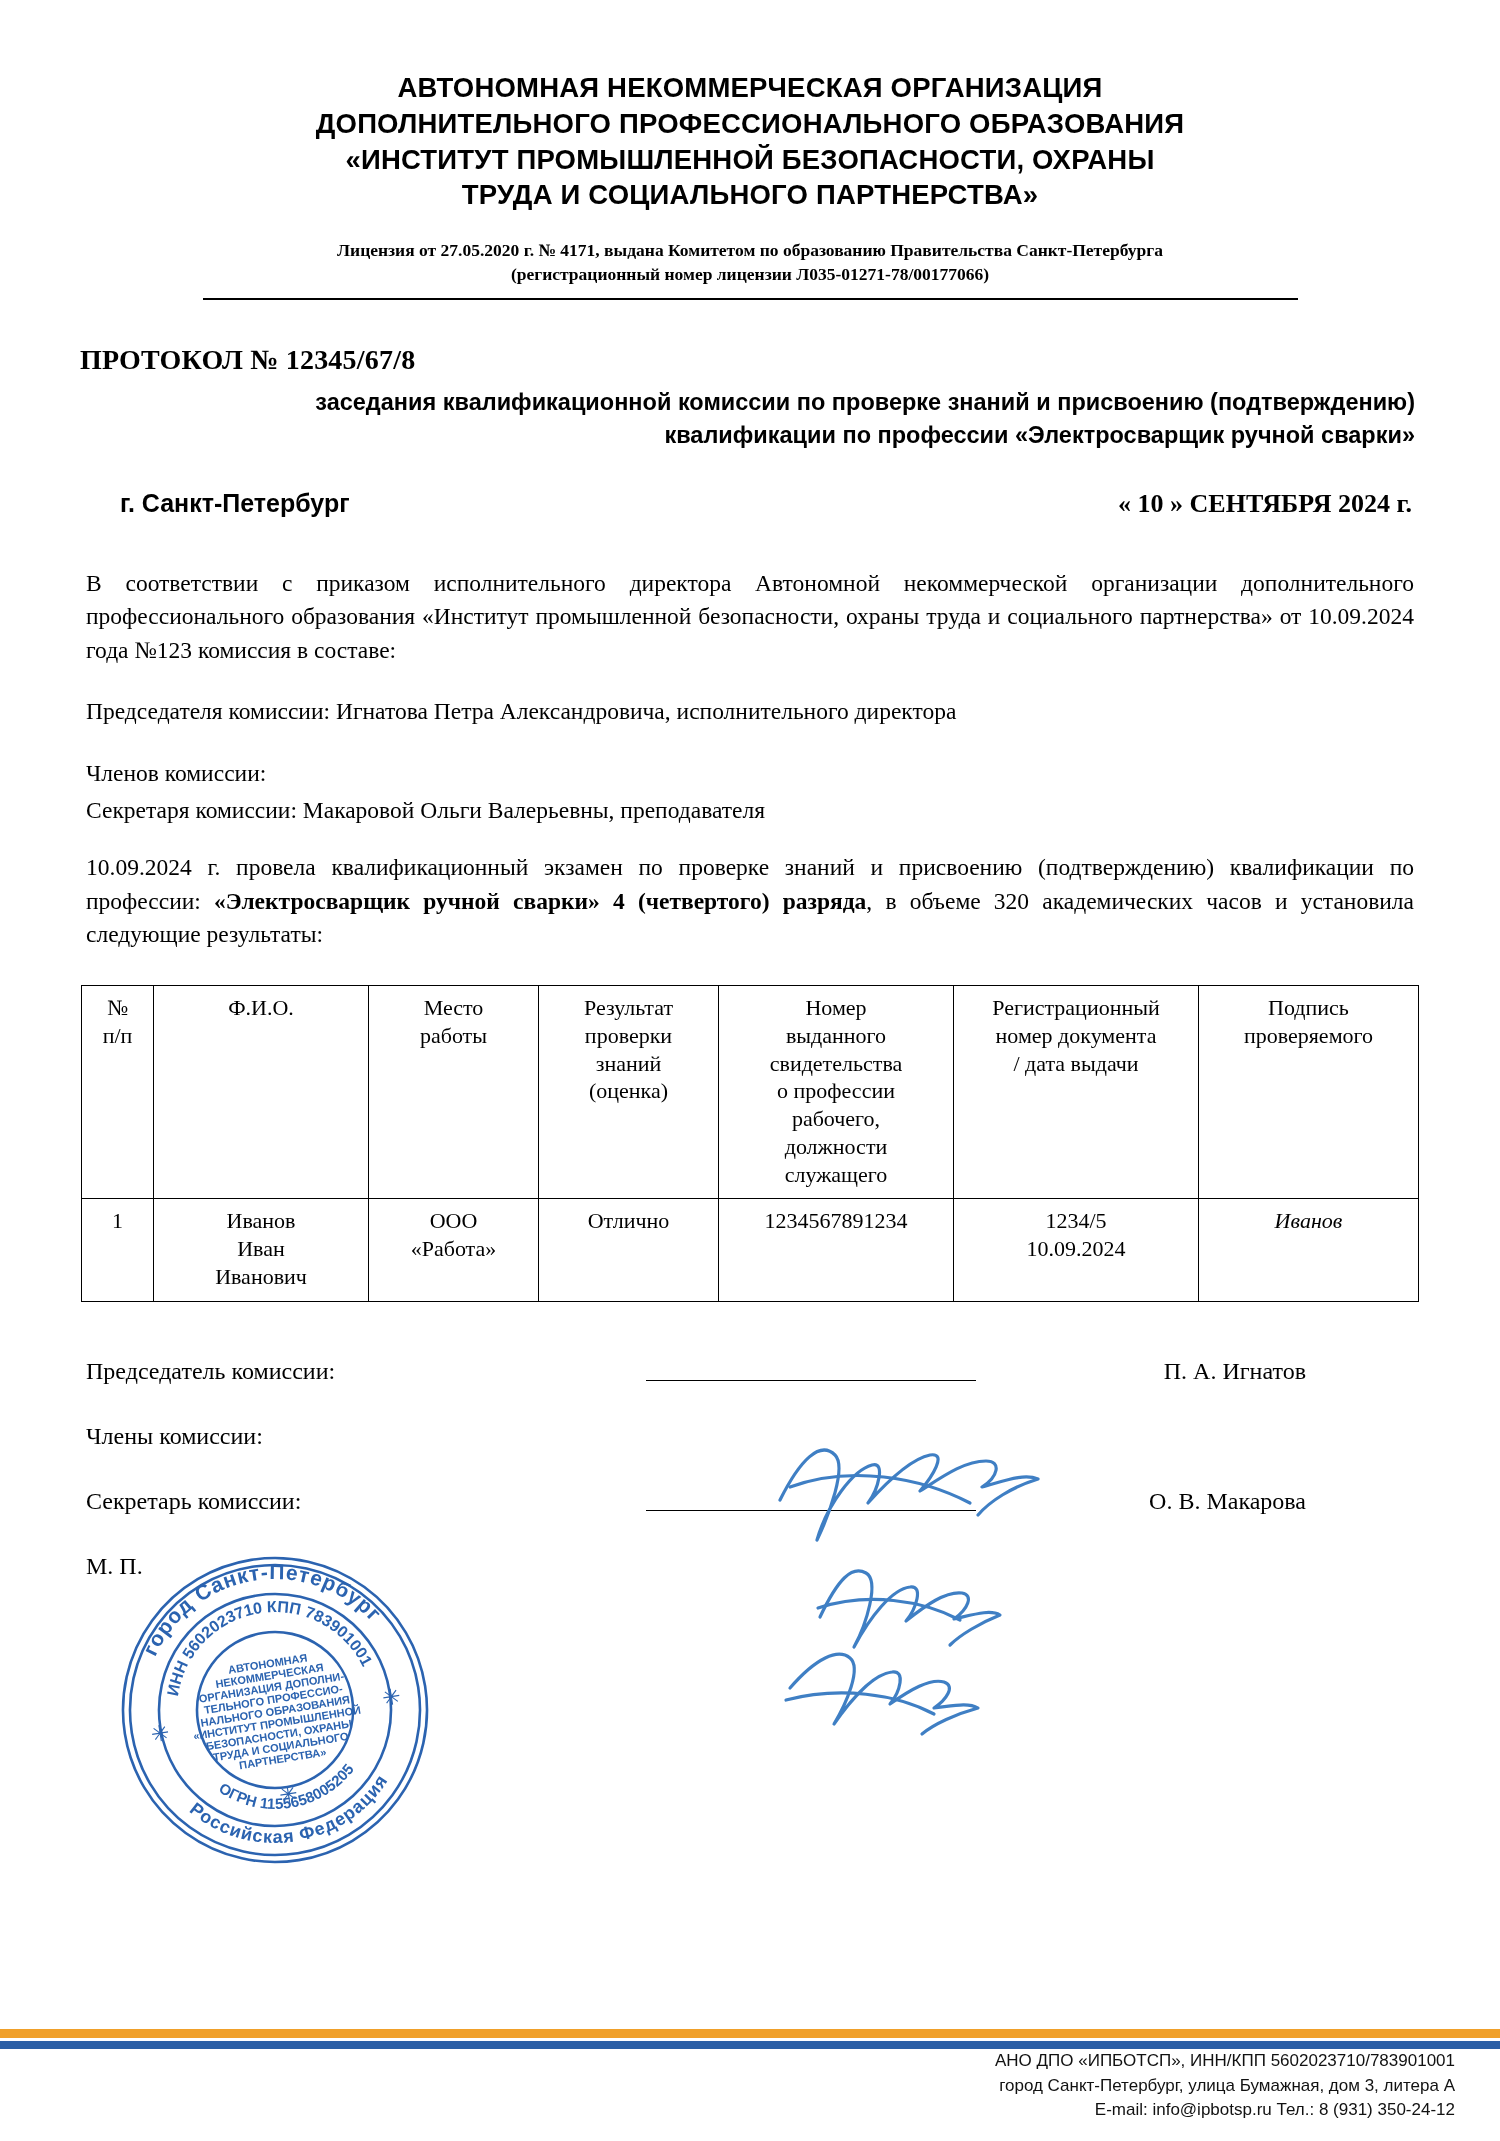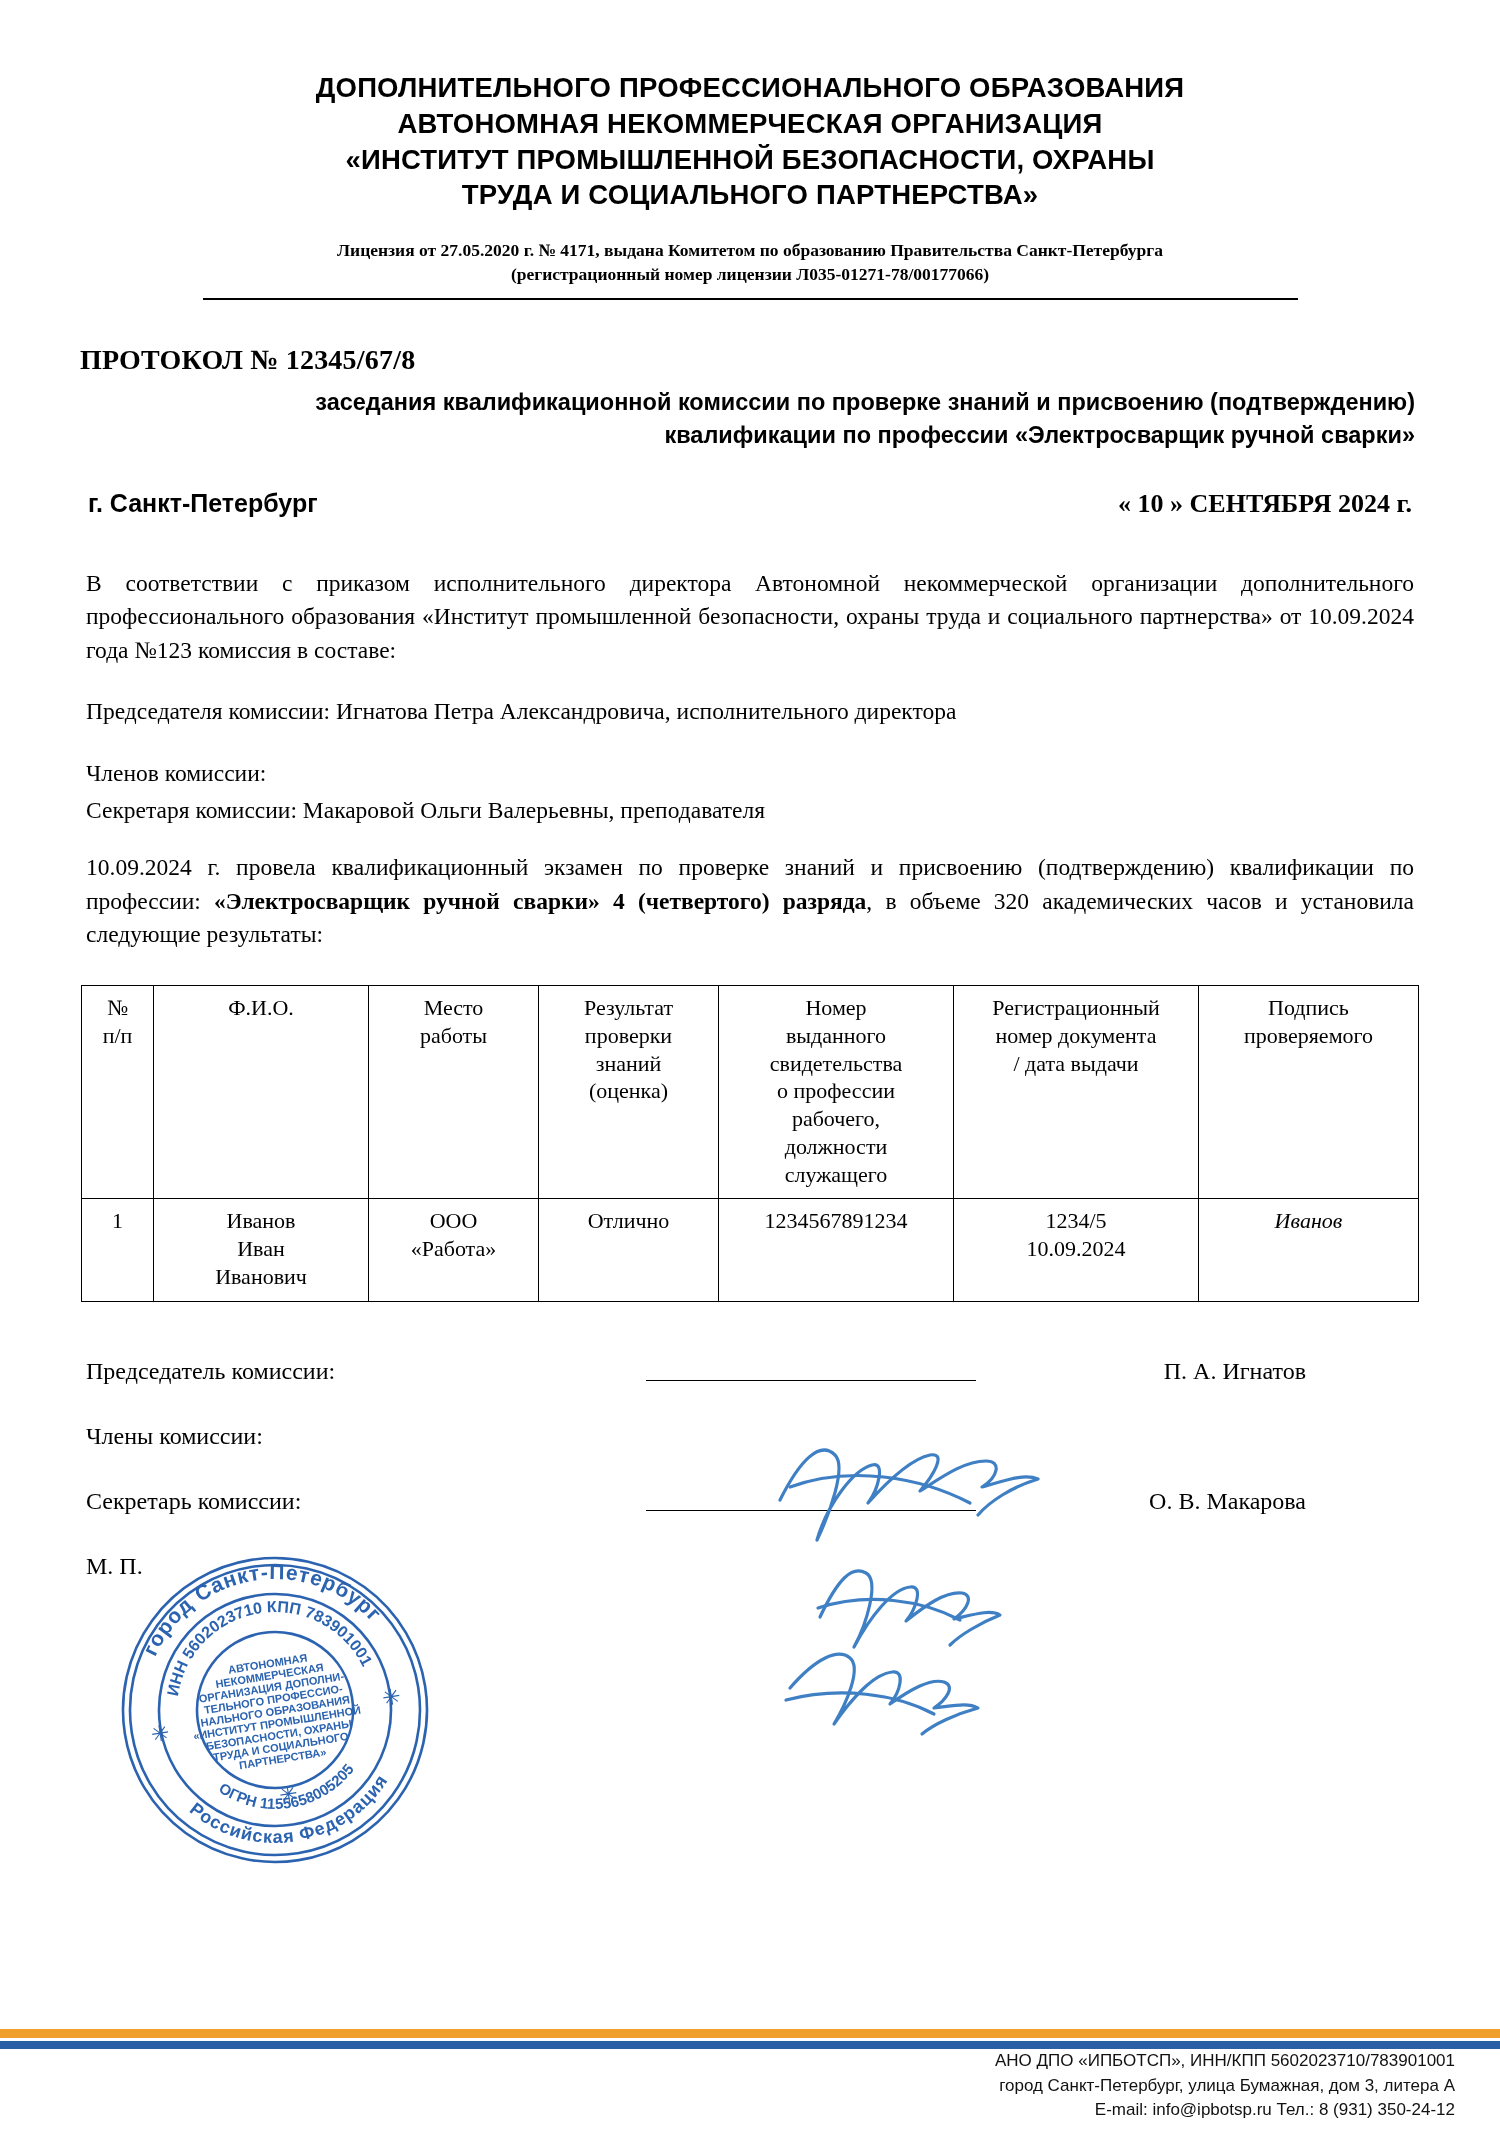--- a/index.html
+++ b/index.html
@@ -72,20 +72,21 @@
 
   .cityrow {
     display: flex;
     justify-content: space-between;
     align-items: baseline;
     margin-top: 38px;
     font-weight: bold;
     font-size: 25px;
     font-family: "Liberation Sans", sans-serif;
     padding: 0 8px;
+    margin-left: 32px;
   }
   .cityrow .date { font-family: "Liberation Serif", serif; font-size: 26px; }
 
   
   .body-block {
     margin-top: 48px;
     font-size: 23.5px;
     line-height: 1.42;
     padding: 0 6px;
   }
@@ -175,22 +176,22 @@
     color: #111;
   }
 </style>
 </head>
 <body>
 
 <div class="page">
 
   <div>
     <div class="org-title">
+      <div>АВТОНОМНАЯ НЕКОММЕРЧЕСКАЯ ОРГАНИЗАЦИЯ</div>
       <div>ДОПОЛНИТЕЛЬНОГО ПРОФЕССИОНАЛЬНОГО ОБРАЗОВАНИЯ</div>
-      <div>АВТОНОМНАЯ НЕКОММЕРЧЕСКАЯ ОРГАНИЗАЦИЯ</div>
       <div>«ИНСТИТУТ ПРОМЫШЛЕННОЙ БЕЗОПАСНОСТИ, ОХРАНЫ</div>
       <div>ТРУДА И СОЦИАЛЬНОГО ПАРТНЕРСТВА»</div>
     </div>
     <div class="license">
       <div>Лицензия от 27.05.2020 г. № 4171, выдана Комитетом по образованию Правительства Санкт-Петербурга</div>
       <div>(регистрационный номер лицензии Л035-01271-78/00177066)</div>
     </div>
     <hr class="hr-top">
   </div>
 

